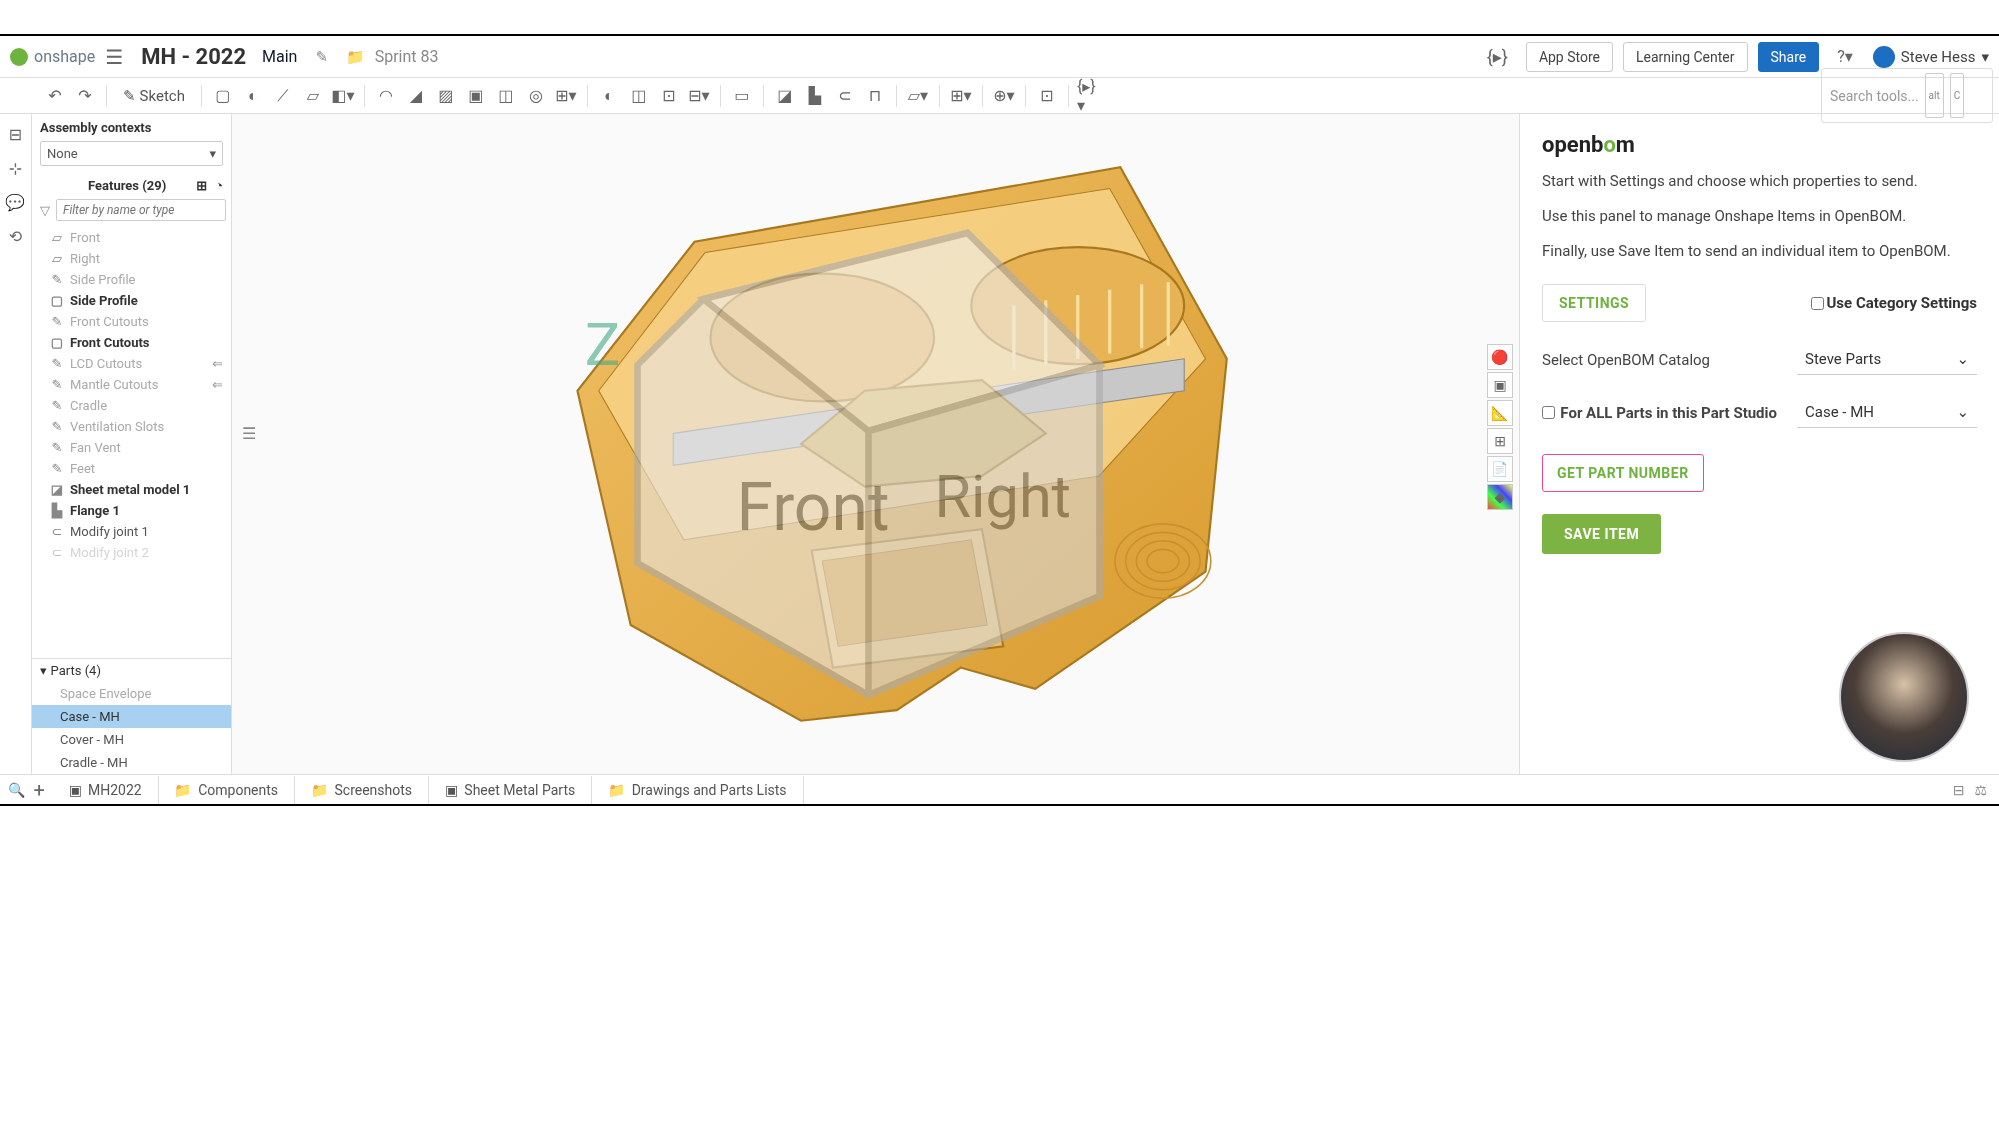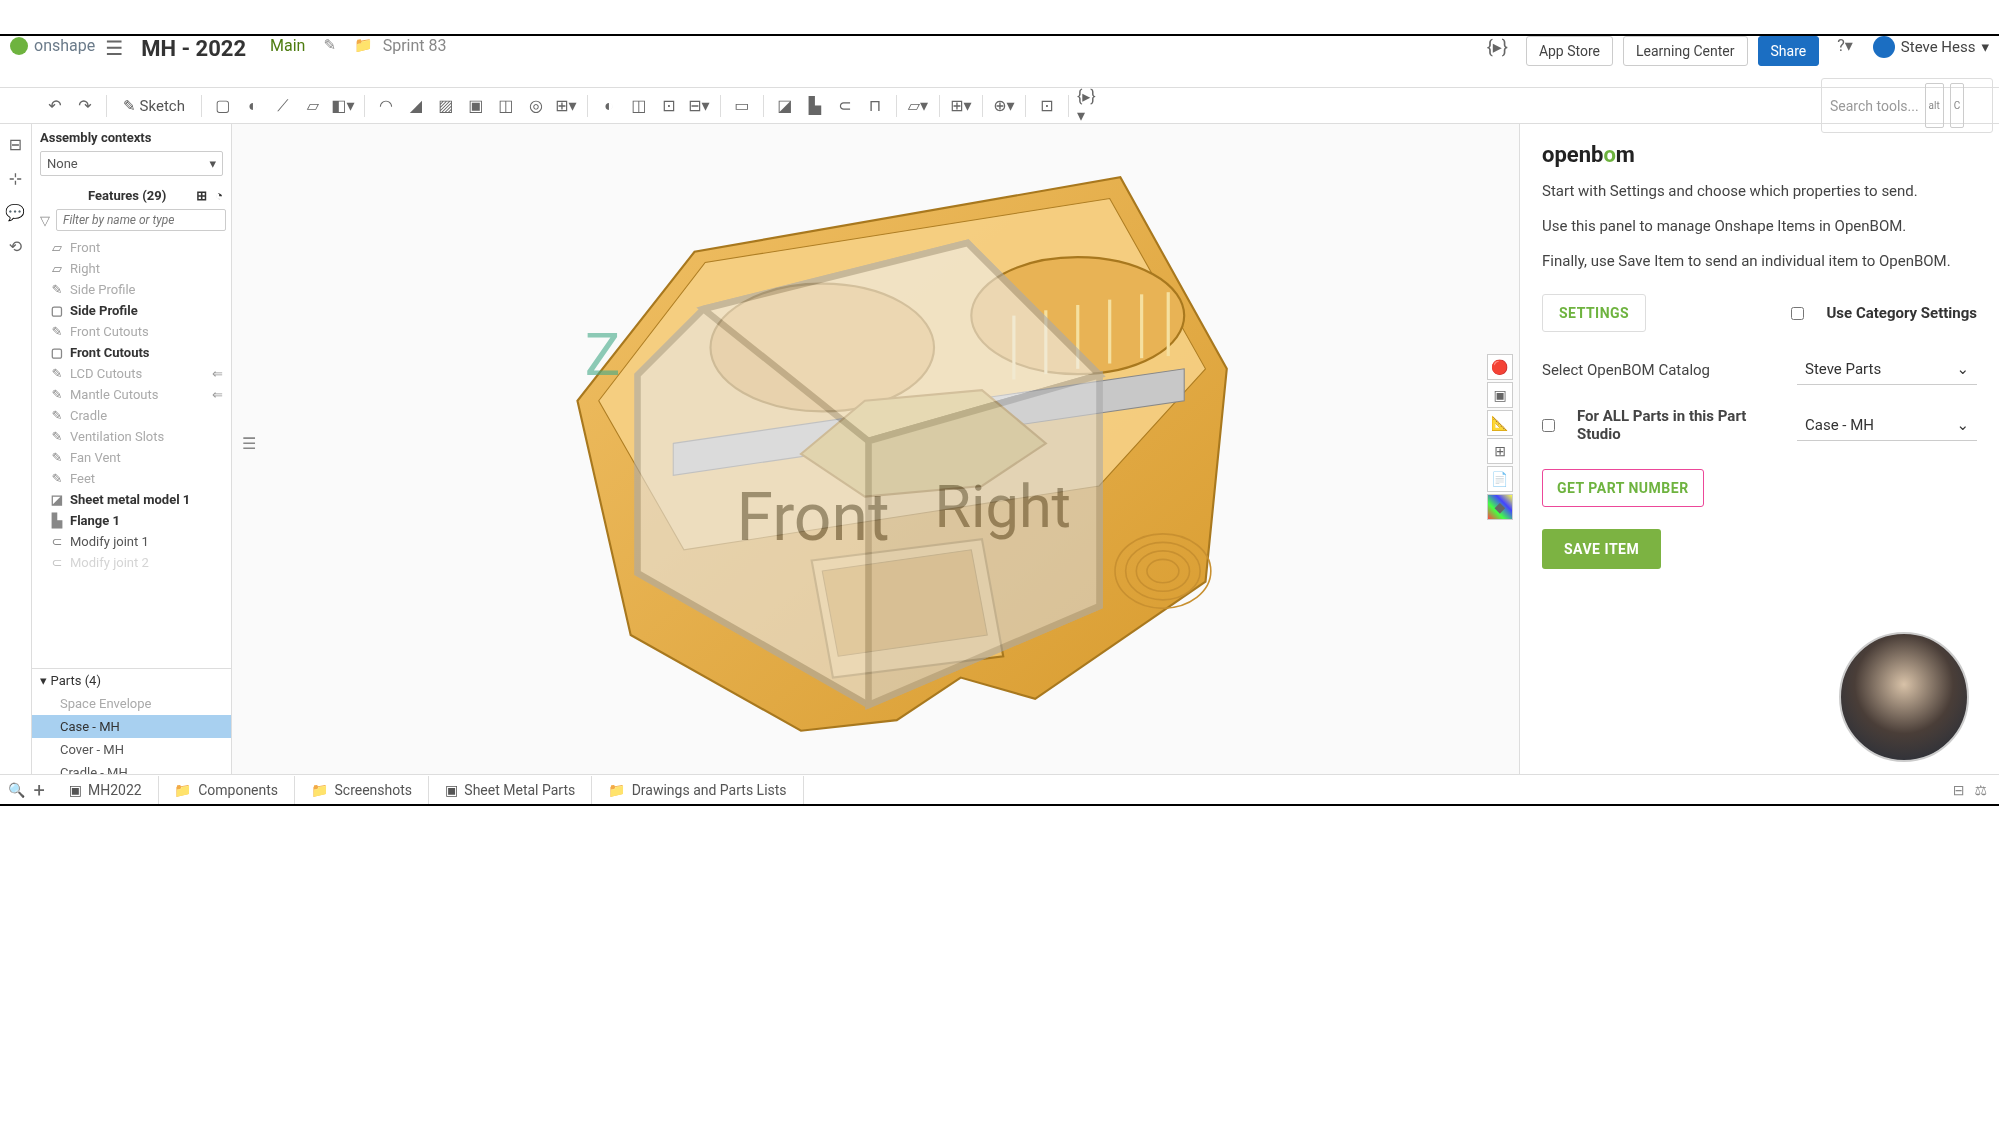--- a/index.html
+++ b/index.html
@@ -2,25 +2,25 @@
 <html><head>
 <meta charset="utf-8">
 <style>
 * { box-sizing: border-box; margin: 0; padding: 0; font-family: -apple-system, BlinkMacSystemFont, "Segoe UI", Roboto, sans-serif; }
 body { background: #fff; width: 1999px; height: 1122px; position: relative; overflow: hidden; }
 
 
 .letterbox { position: absolute; top: 36px; left: 0; right: 0; bottom: 318px; background: #fff; }
 
 
-.header { display: flex; align-items: flex-start; height: 52px; padding: 0 10px; border-bottom: 1px solid #ddd; font-size: 16px; color: #333; gap: 10px; }
+.header { display: flex; align-items: center; height: 42px; padding: 0 10px; border-bottom: 1px solid #ddd; font-size: 16px; color: #333; gap: 10px; }
 .logo-area { display: flex; align-items: center; gap: 6px; color: #6b7b8a; }
 .logo-icon { width: 18px; height: 18px; background: #6eb33f; border-radius: 50%; position: relative; }
 .doc-title { font-weight: bold; font-size: 22px; color: #333; margin-left: 8px; }
-.doc-branch { color: #4d7c0f; font-size: 16px; margin-left: 14px; }
+.doc-branch { color: #0f172a; font-size: 16px; margin-left: 6px; }
 .pencil-icon, .folder-icon { color: #888; font-size: 15px; margin-left: 8px; }
 .header-spacer { flex: 1; }
 .header-btn { padding: 6px 12px; border: 1px solid #ccc; border-radius: 3px; background: #fff; font-size: 14px; color: #444; cursor: pointer; }
 .share-btn { background: #1b6ec2; color: #fff; border-color: #1b6ec2; }
 .user-area { display: flex; align-items: center; gap: 6px; color: #444; font-size: 15px; margin-left: 10px; }
 .user-avatar { width: 22px; height: 22px; border-radius: 50%; background: #1b6ec2; }
 
 
 .toolbar { display: flex; align-items: center; height: 36px; padding: 0 6px; border-bottom: 1px solid #ddd; gap: 4px; }
 .tool-icon { width: 26px; height: 26px; display: flex; align-items: center; justify-content: center; color: #666; cursor: pointer; border-radius: 3px; font-size: 16px; }
@@ -60,21 +60,21 @@
 .side-icons { position: absolute; right: 6px; top: 230px; display: flex; flex-direction: column; gap: 2px; }
 .side-icon { width: 26px; height: 26px; border: 1px solid #ccc; background: #fff; display: flex; align-items: center; justify-content: center; color: #666; font-size: 14px; }
 
 
 .bom-panel { width: 480px; border-left: 1px solid #ddd; padding: 18px 22px; font-size: 15px; color: #333; display: flex; flex-direction: column; gap: 14px; }
 .bom-logo { font-size: 22px; font-weight: bold; color: #222; }
 .bom-logo .ob-o { color: #6eb33f; }
 .bom-text { font-size: 15px; color: #444; line-height: 1.4; }
 .settings-row { display: flex; align-items: center; justify-content: space-between; margin-top: 8px; }
 .settings-btn { border: 1px solid #ddd; border-radius: 3px; padding: 10px 16px; color: #6eb33f; font-weight: bold; font-size: 14px; background: #fff; cursor: pointer; letter-spacing: 0.5px; }
-.checkbox-row { display: flex; align-items: center; gap: 22px; font-size: 15px; font-weight: bold; }
+.checkbox-row { display: flex; align-items: center; gap: 2px; font-size: 15px; font-weight: bold; justify-content: space-between; }
 .form-row { display: flex; align-items: center; gap: 20px; margin-top: 8px; }
 .form-label { flex: 1; font-size: 15px; color: #444; }
 .form-select { width: 180px; padding: 6px 8px; border: none; border-bottom: 1px solid #ccc; font-size: 15px; color: #333; background: transparent; display: flex; justify-content: space-between; align-items: center; }
 .getpart-btn { border: 1px solid #ec4899; border-radius: 3px; padding: 10px 14px; color: #6eb33f; font-weight: bold; font-size: 14px; background: #fff; cursor: pointer; margin-top: 12px; width: max-content; letter-spacing: 0.5px; }
 .save-btn { border: none; border-radius: 3px; padding: 12px 22px; color: #fff; font-weight: bold; font-size: 14px; background: #7cb342; cursor: pointer; margin-top: 8px; width: max-content; letter-spacing: 0.5px; }
 
 
 .bottom-bar { position: absolute; bottom: 0; left: 0; right: 0; height: 30px; border-top: 1px solid #ddd; display: flex; align-items: center; font-size: 14px; color: #555; background: #fff; }
 .bottom-left { display: flex; align-items: center; gap: 8px; padding: 0 8px; }
 .bottom-tabs { display: flex; flex: 1; }

